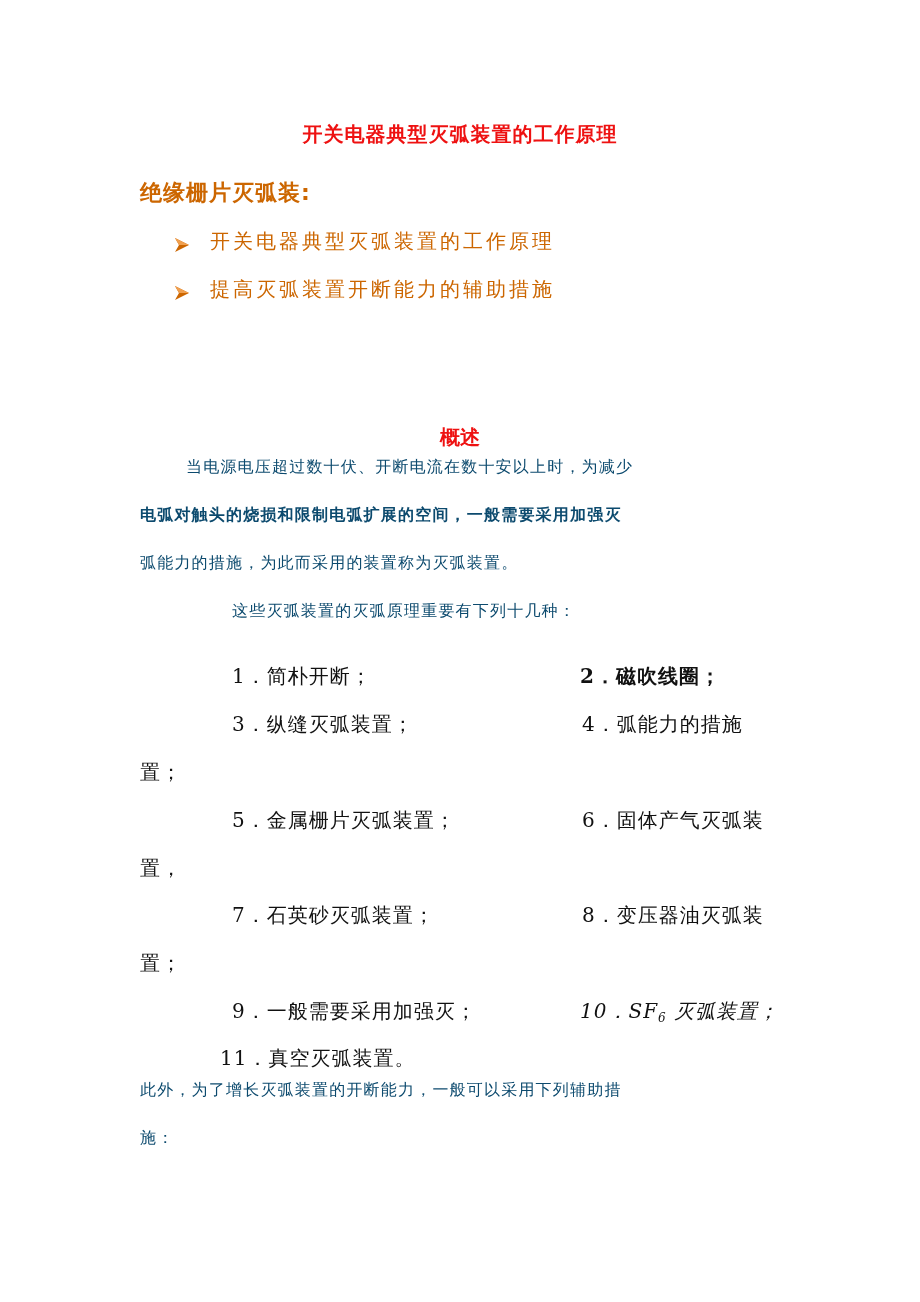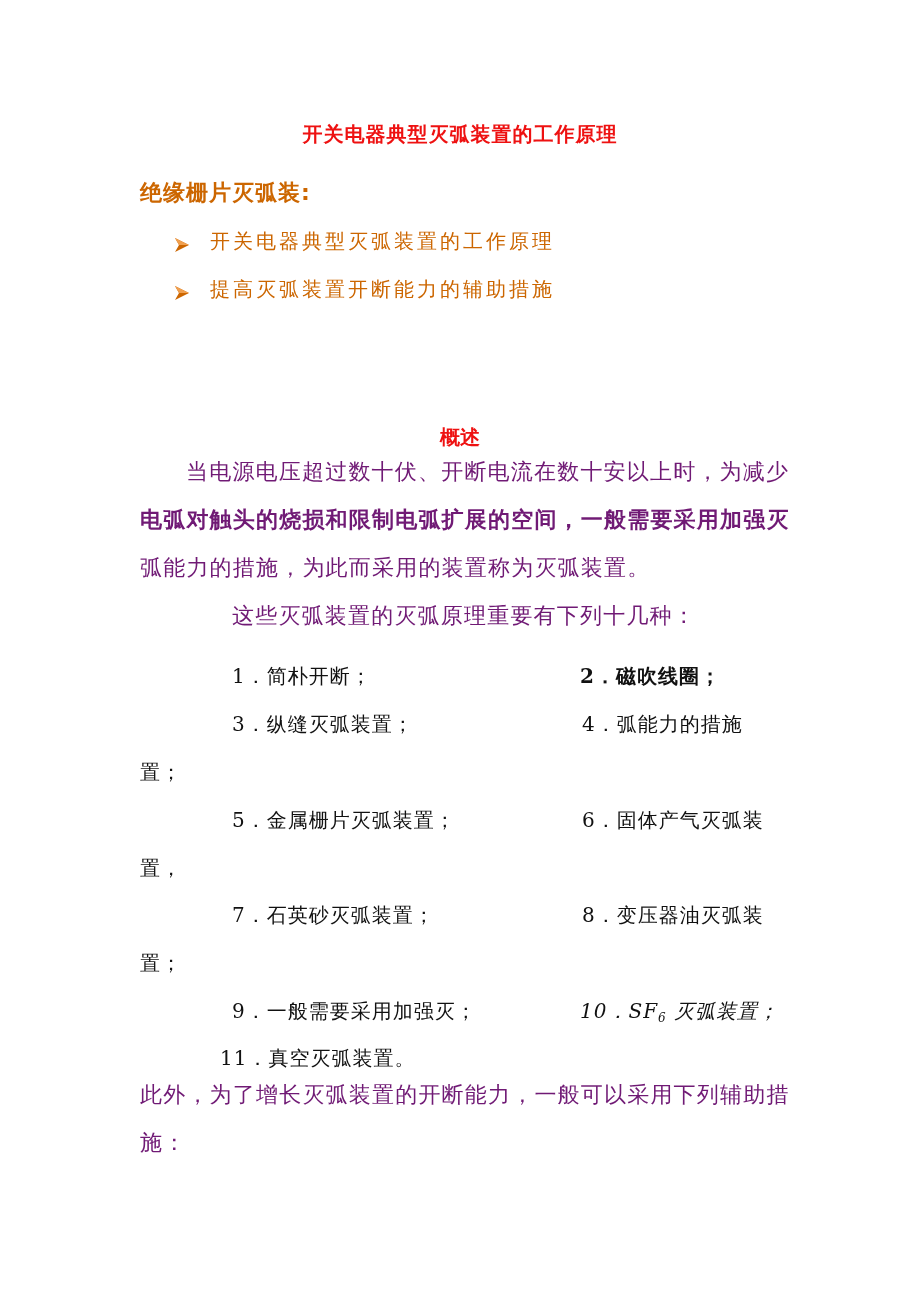--- a/index.html
+++ b/index.html
@@ -49,22 +49,22 @@
     .section-title {
       left: 0; width: 920px; top: 384px;
       text-align: center;
       font-size: 20px;
       font-weight: bold;
       color: #ee1111;
       font-family: "DejaVu Sans", "Liberation Sans", sans-serif;
       margin-top: 40px;
     }
     .para {
-      font-size: 22px;
-      color: #701a75;
+      font-size: 16px;
+      color: #0c4a6e;
       letter-spacing: 1.2px;
     }
     .item {
       font-size: 20px;
       color: #111111;
       letter-spacing: 1px;
       margin-top: 13px;
     }
     sub { font-size: 12px; vertical-align: -4px; }
   </style>

